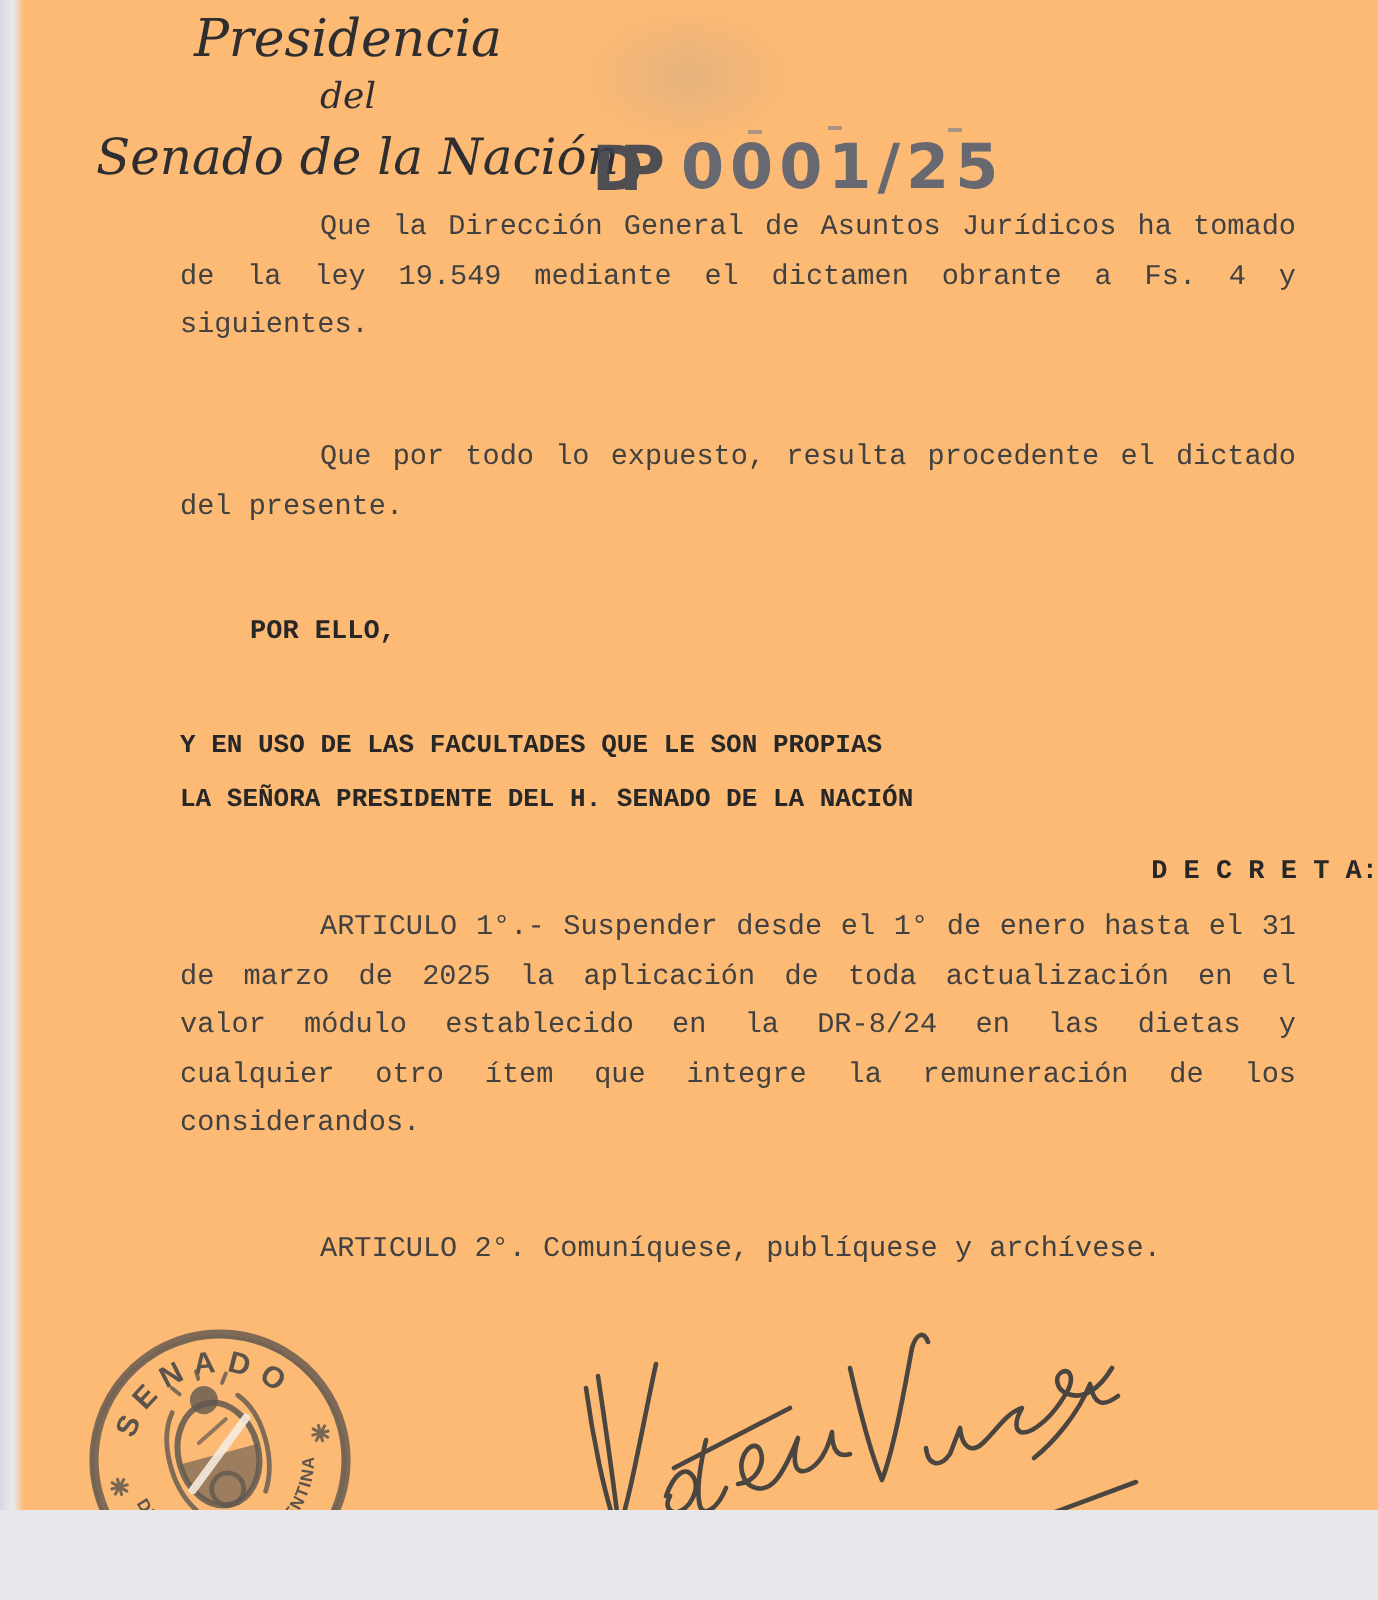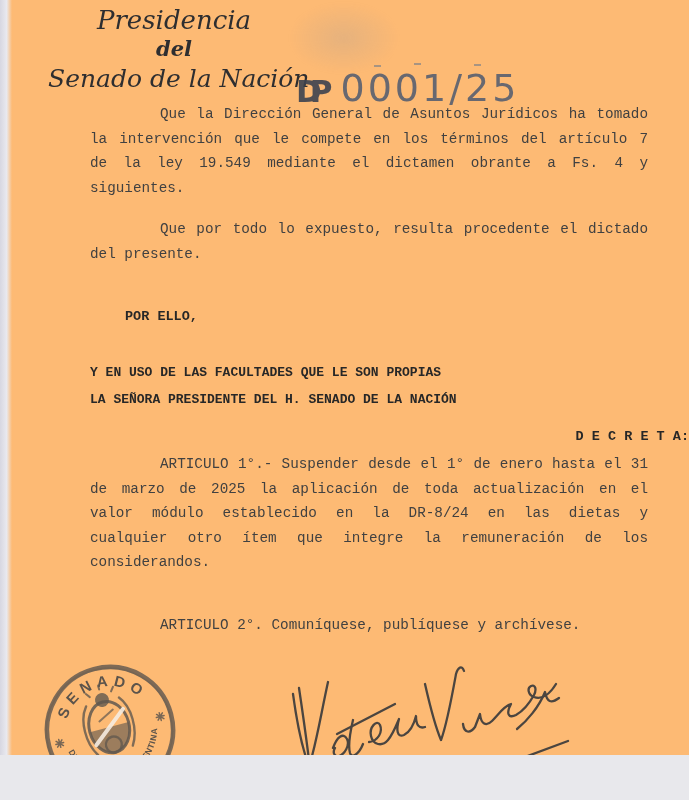--- a/index.html
+++ b/index.html
@@ -21,35 +21,35 @@
     filter:blur(2px);
   }
   
   .letterhead{
     position:absolute;left:48px;top:4px;width:252px;
     text-align:center;color:#2e2e30;
     font-family:"DejaVu Serif","Liberation Serif",serif;
     font-style:italic;
   }
   .lh1{font-size:26px;line-height:32px;}
-  .lh2{font-size:21px;line-height:26px;font-weight:bold;}
+  .lh2{font-size:18px;line-height:26px;}
   .lh3{font-size:25px;line-height:33px;white-space:nowrap;}
   
   .stamp{
     position:absolute;left:296px;top:66px;height:40px;
     color:#5c6270;white-space:nowrap;
     font-family:"DejaVu Sans","Liberation Sans",sans-serif;
   }
   .stamp-prefix{
     display:inline-block;font-size:31px;font-weight:800;
     letter-spacing:-12px;color:#3d4350;margin-right:20px;
     transform:translateY(1px);opacity:.9;
   }
   .stamp-digits{
-    font-size:38px;font-weight:400;letter-spacing:3px;opacity:.92;
+    font-size:31px;font-weight:700;letter-spacing:3px;opacity:.92;
   }
   .tick{position:absolute;height:2px;width:7px;background:#7a7f8a;opacity:.65;}
   .t1{left:78px;top:-1px;}
   .t2{left:118px;top:-3px;}
   .t3{left:178px;top:-2px;}
   
   .bodyblock{position:absolute;left:90px;width:558px;}
   .bodyline{
     font-size:14.3px;line-height:24.5px;color:#414141;
     text-align:justify;text-align-last:justify;
@@ -85,21 +85,20 @@
 
   <div class="stamp">
     <span class="stamp-prefix">DP</span><span class="stamp-digits">0001/25</span>
     <span class="tick t1"></span>
     <span class="tick t2"></span>
     <span class="tick t3"></span>
   </div>
 
   <div class="bodyblock" style="top:102px">
     <div class="bodyline indent">Que la Dirección General de Asuntos Jurídicos ha tomado</div>
-    <div class="bodyline">la intervención que le compete en los términos del artículo 7</div>
     <div class="bodyline">de la ley 19.549 mediante el dictamen obrante a Fs. 4 y</div>
     <div class="bodyline last">siguientes.</div>
   </div>
 
   <div class="bodyblock" style="top:217px">
     <div class="bodyline indent">Que por todo lo expuesto, resulta procedente el dictado</div>
     <div class="bodyline last">del presente.</div>
   </div>
 
   <div class="h-bold" style="left:125px;top:309px">POR ELLO,</div>

